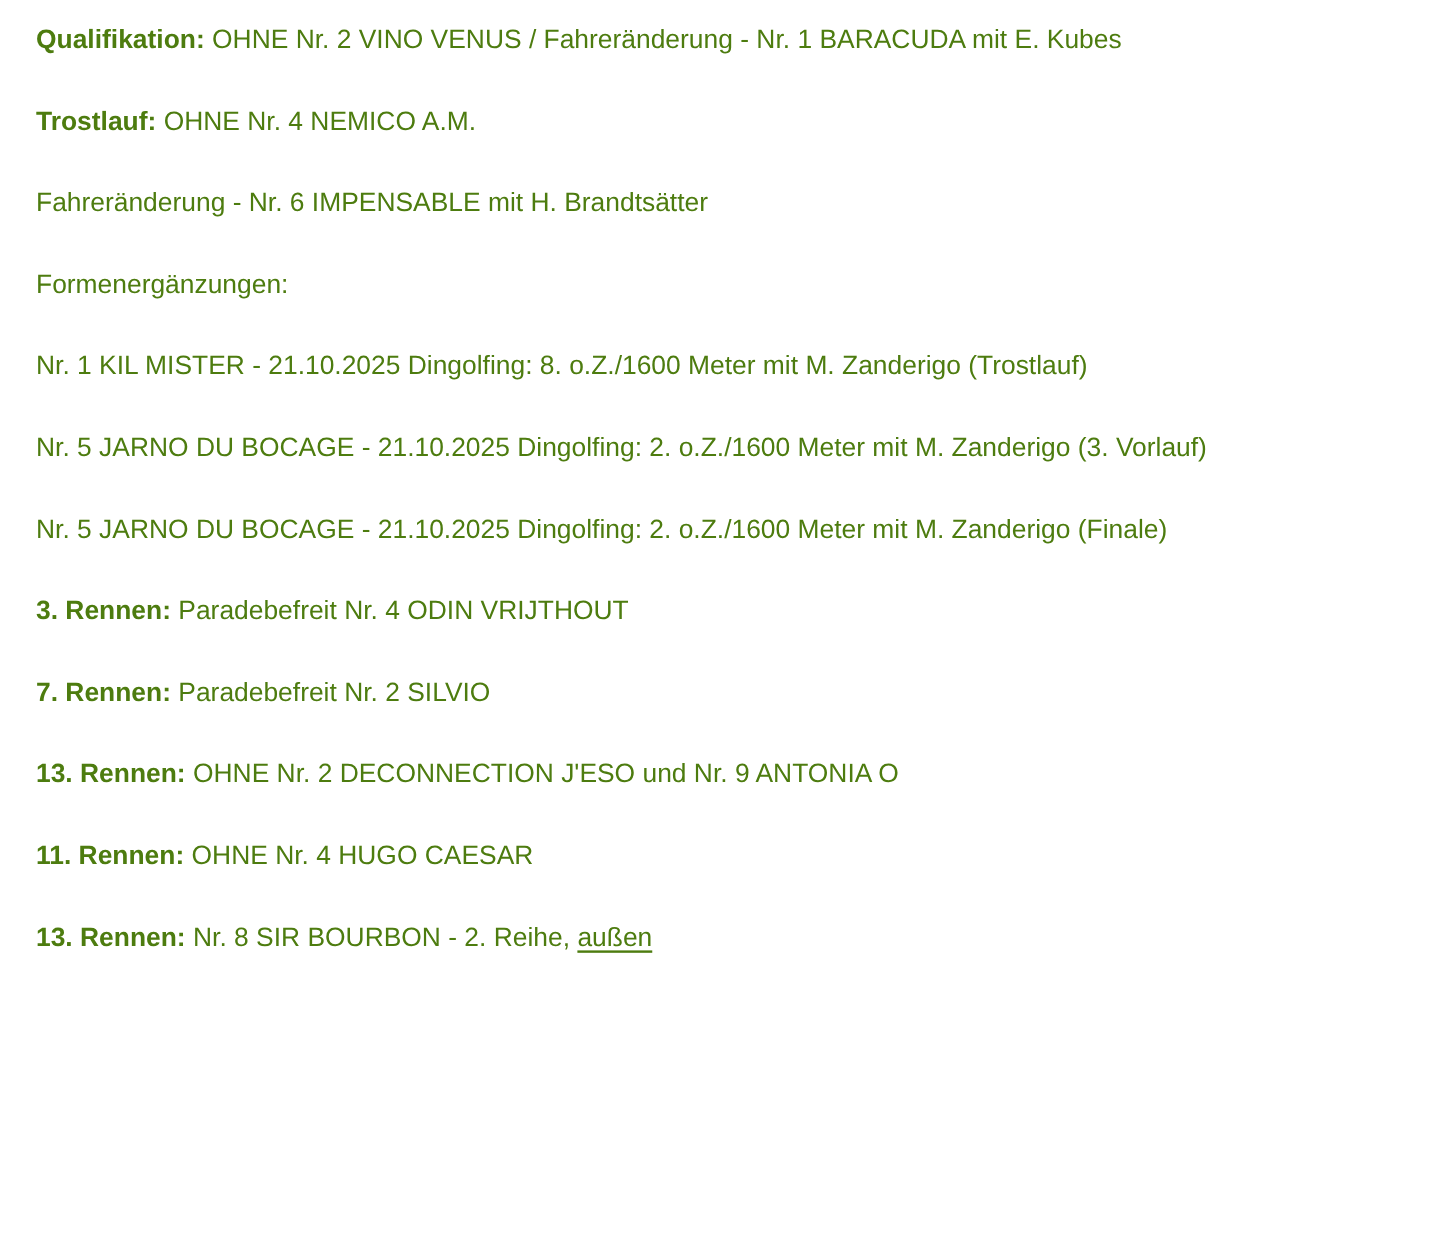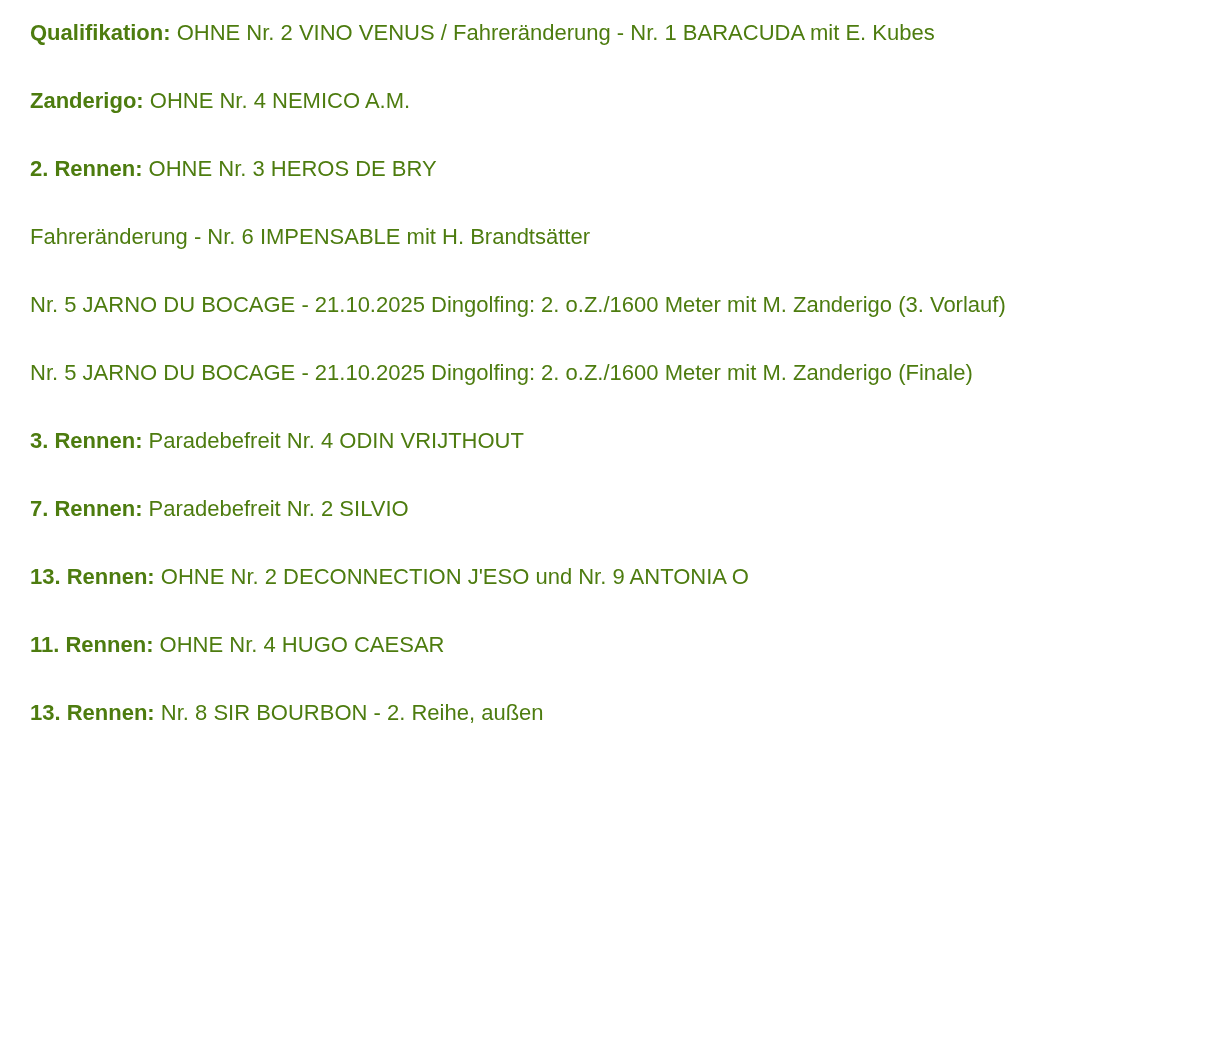--- a/index.html
+++ b/index.html
@@ -26,51 +26,56 @@
       line-height: 30px;
       white-space: nowrap;
     }
     .race-label {
       font-weight: 700;
     }
     .race-label:empty {
       display: none;
     }
     .u {
+      text-decoration: underline;
       text-decoration-thickness: 2px;
       text-underline-offset: 4px;
     }
   </style>
 </head>
 <body>
 
 <div class="doc">
 
   <p class="race-note">
     <span class="race-label">Qualifikation:</span>
     <span class="race-text">OHNE Nr. 2 VINO VENUS / Fahreränderung - Nr. 1 BARACUDA mit E. Kubes</span>
   </p>
 
   <p class="race-note">
-    <span class="race-label">Zanderigo:</span>
+    <span class="race-label">Trostlauf:</span>
     <span class="race-text">OHNE Nr. 4 NEMICO A.M.</span>
   </p>
 
-  <p class="race-note">
-    <span class="race-label">2. Rennen:</span>
-    <span class="race-text">OHNE Nr. 3 HEROS DE BRY</span>
-  </p>
 
   <p class="race-note">
     
     <span class="race-text">Fahreränderung - Nr. 6 IMPENSABLE mit H. Brandtsätter</span>
   </p>
 
+  <p class="race-note">
+    
+    <span class="race-text">Formenergänzungen:</span>
+  </p>
 
 
+  <p class="race-note">
+    
+    <span class="race-text">Nr. 1 KIL MISTER - 21.10.2025 Dingolfing: 8. o.Z./1600 Meter mit M. Zanderigo (Trostlauf)</span>
+  </p>
 
   <p class="race-note">
     
     <span class="race-text">Nr. 5 JARNO DU BOCAGE - 21.10.2025 Dingolfing: 2. o.Z./1600 Meter mit M. Zanderigo (3. Vorlauf)</span>
   </p>
 
   <p class="race-note">
     
     <span class="race-text">Nr. 5 JARNO DU BOCAGE - 21.10.2025 Dingolfing: 2. o.Z./1600 Meter mit M. Zanderigo (Finale)</span>
   </p>

